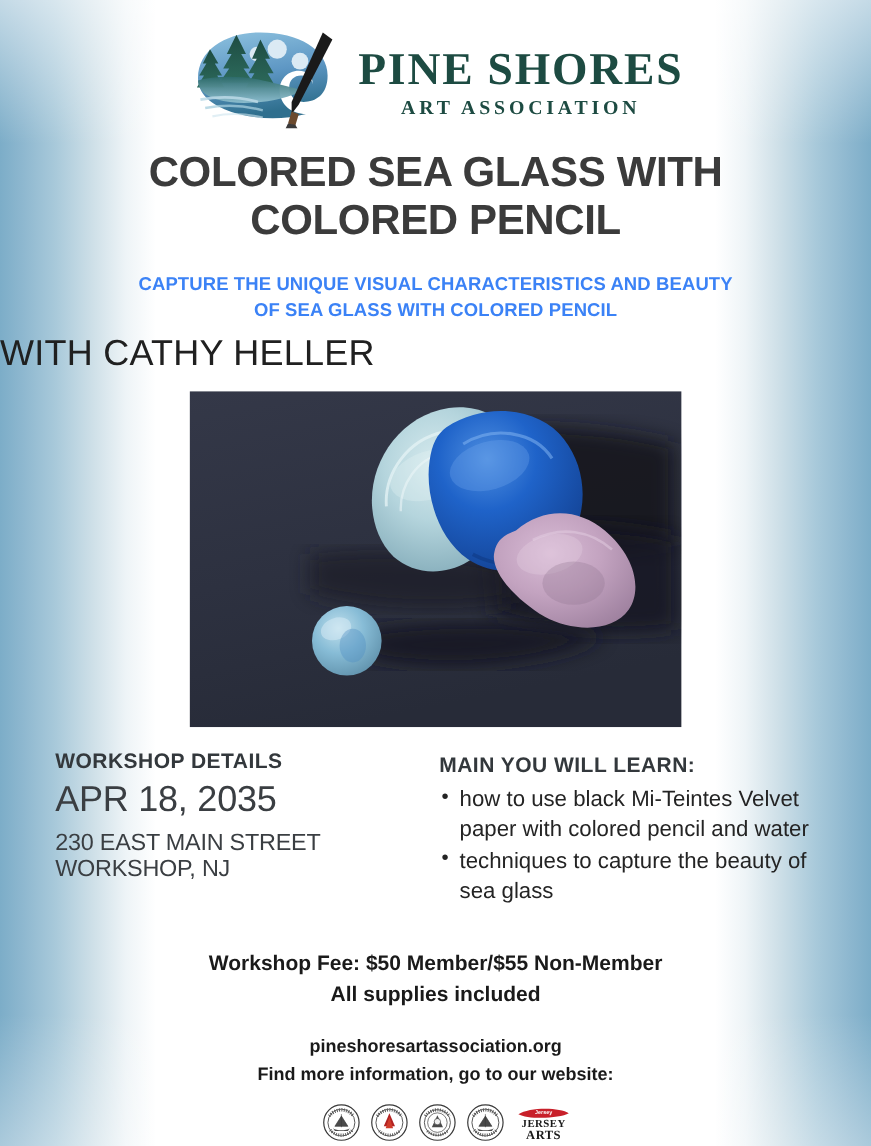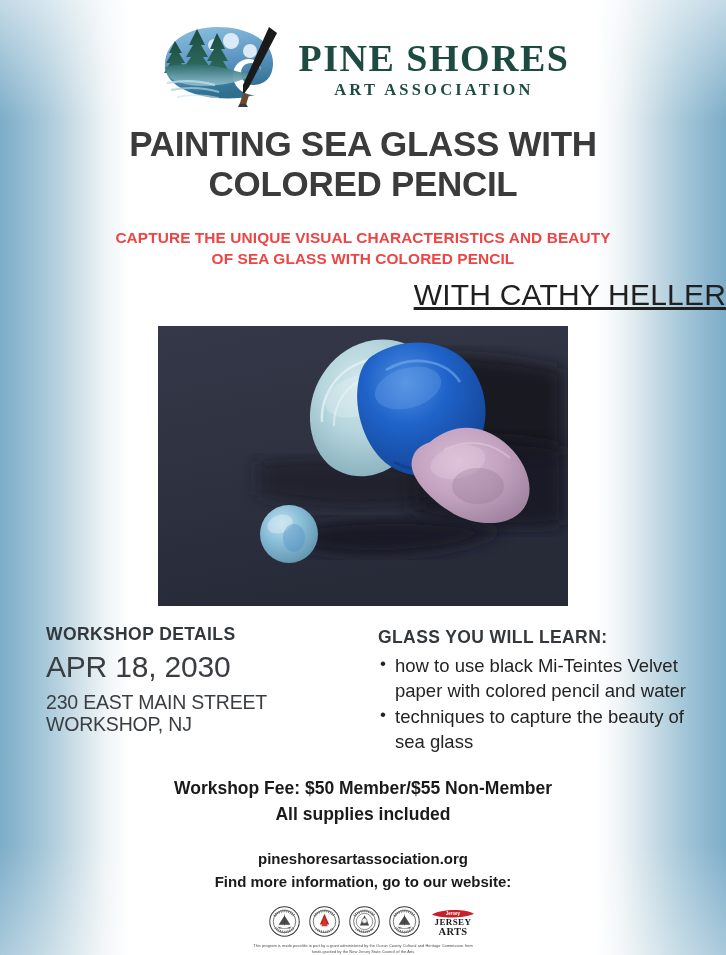--- a/index.html
+++ b/index.html
@@ -96,47 +96,46 @@
     color: #3b3b3b;
     padding: 0 60px;
   }
   #subhead {
     text-align: center;
     margin-top: 14px;
     font-size: 15.4px;
     font-weight: bold;
     line-height: 1.42;
     letter-spacing: 0.1px;
-    color: #ef4444;
+    color: #3b82f6;
     padding: 0 40px;
   }
   #presenter {
-    text-align: right;
+    text-align: left;
     margin-top: 8px;
     font-size: 30px;
     font-weight: normal;
     letter-spacing: 0.2px;
     color: #202020;
-    text-decoration: underline;
   }
 
   
   #artwork-wrap {
     margin: 14px auto 0;
     width: 410px;
     height: 280px;
   }
   #artwork { display: block; width: 410px; height: 280px; }
 
   
   #details {
     display: flex;
     margin-top: 18px;
     padding: 0 26px 0 46px;
-    gap: 32px;
+    gap: 20px;
   }
   #col-left { width: 300px; flex: none; }
   #col-right { flex: 1; padding-top: 3px; }
 
   .col-head {
     font-size: 17.5px;
     font-weight: bold;
     letter-spacing: 0.4px;
     color: #33383c;
   }
@@ -174,21 +173,21 @@
     content: "\2022";
     position: absolute;
     left: 2px;
     top: -1px;
     font-size: 17px;
   }
 
   
   #fee-block {
     text-align: center;
-    margin-top: 18px;
+    margin-top: 32px;
     font-size: 17.5px;
     font-weight: bold;
     line-height: 1.5;
     color: #1a1a1a;
   }
   #web-block {
     text-align: center;
     margin-top: 20px;
     font-size: 15px;
     font-weight: bold;
@@ -268,21 +267,21 @@
       <path d="M86 70 L83 80 L89 82 L92 72 Z" fill="#6b4a2e"></path>
       <path d="M83 80 L81 84 L91 84 L89 81 Z" fill="#3a3a3a"></path>
     </svg>
     <div id="brand-words">
       <div id="brand-name">PINE SHORES</div>
       <div id="brand-sub">ART ASSOCIATION</div>
     </div>
   </div>
 
   <h1 id="headline">
-    <span>PAINTING SEA GLASS WITH</span><br>
+    <span>COLORED SEA GLASS WITH</span><br>
     <span>COLORED PENCIL</span>
   </h1>
 
   <div id="subhead">
     <span>CAPTURE THE UNIQUE VISUAL CHARACTERISTICS AND BEAUTY</span><br>
     <span>OF SEA GLASS WITH COLORED PENCIL</span>
   </div>
 
   <div id="presenter">WITH CATHY HELLER</div>
 
@@ -350,29 +349,29 @@
 
       <circle cx="131" cy="208" r="29" fill="url(#gSphere)"></circle>
       <ellipse cx="122" cy="198" rx="13" ry="9" fill="#dff0f8" opacity="0.45" transform="rotate(-20 122 198)"></ellipse>
       <ellipse cx="136" cy="212" rx="11" ry="14" fill="#4f8fc4" opacity="0.4"></ellipse>
     </svg>
   </div>
 
   <div id="details">
     <div id="col-left">
       <div class="col-head">WORKSHOP DETAILS</div>
-      <div id="event-date">APR 18, 2030</div>
+      <div id="event-date">APR 18, 2035</div>
       <div id="event-lines">
         <div class="event-line">230 EAST MAIN STREET</div>
         <div class="event-line">WORKSHOP, NJ</div>
       </div>
     </div>
 
     <div id="col-right">
-      <div class="col-head">GLASS YOU WILL LEARN:</div>
+      <div class="col-head">MAIN YOU WILL LEARN:</div>
       <ul id="learn-list">
         <li>how to use black Mi-Teintes Velvet paper with colored pencil and water</li>
         <li>techniques to capture the beauty of sea glass</li>
       </ul>
     </div>
   </div>
 
   <div id="fee-block">
     <div>Workshop Fee:  $50 Member/$55 Non-Member</div>
     <div>All supplies included</div>

